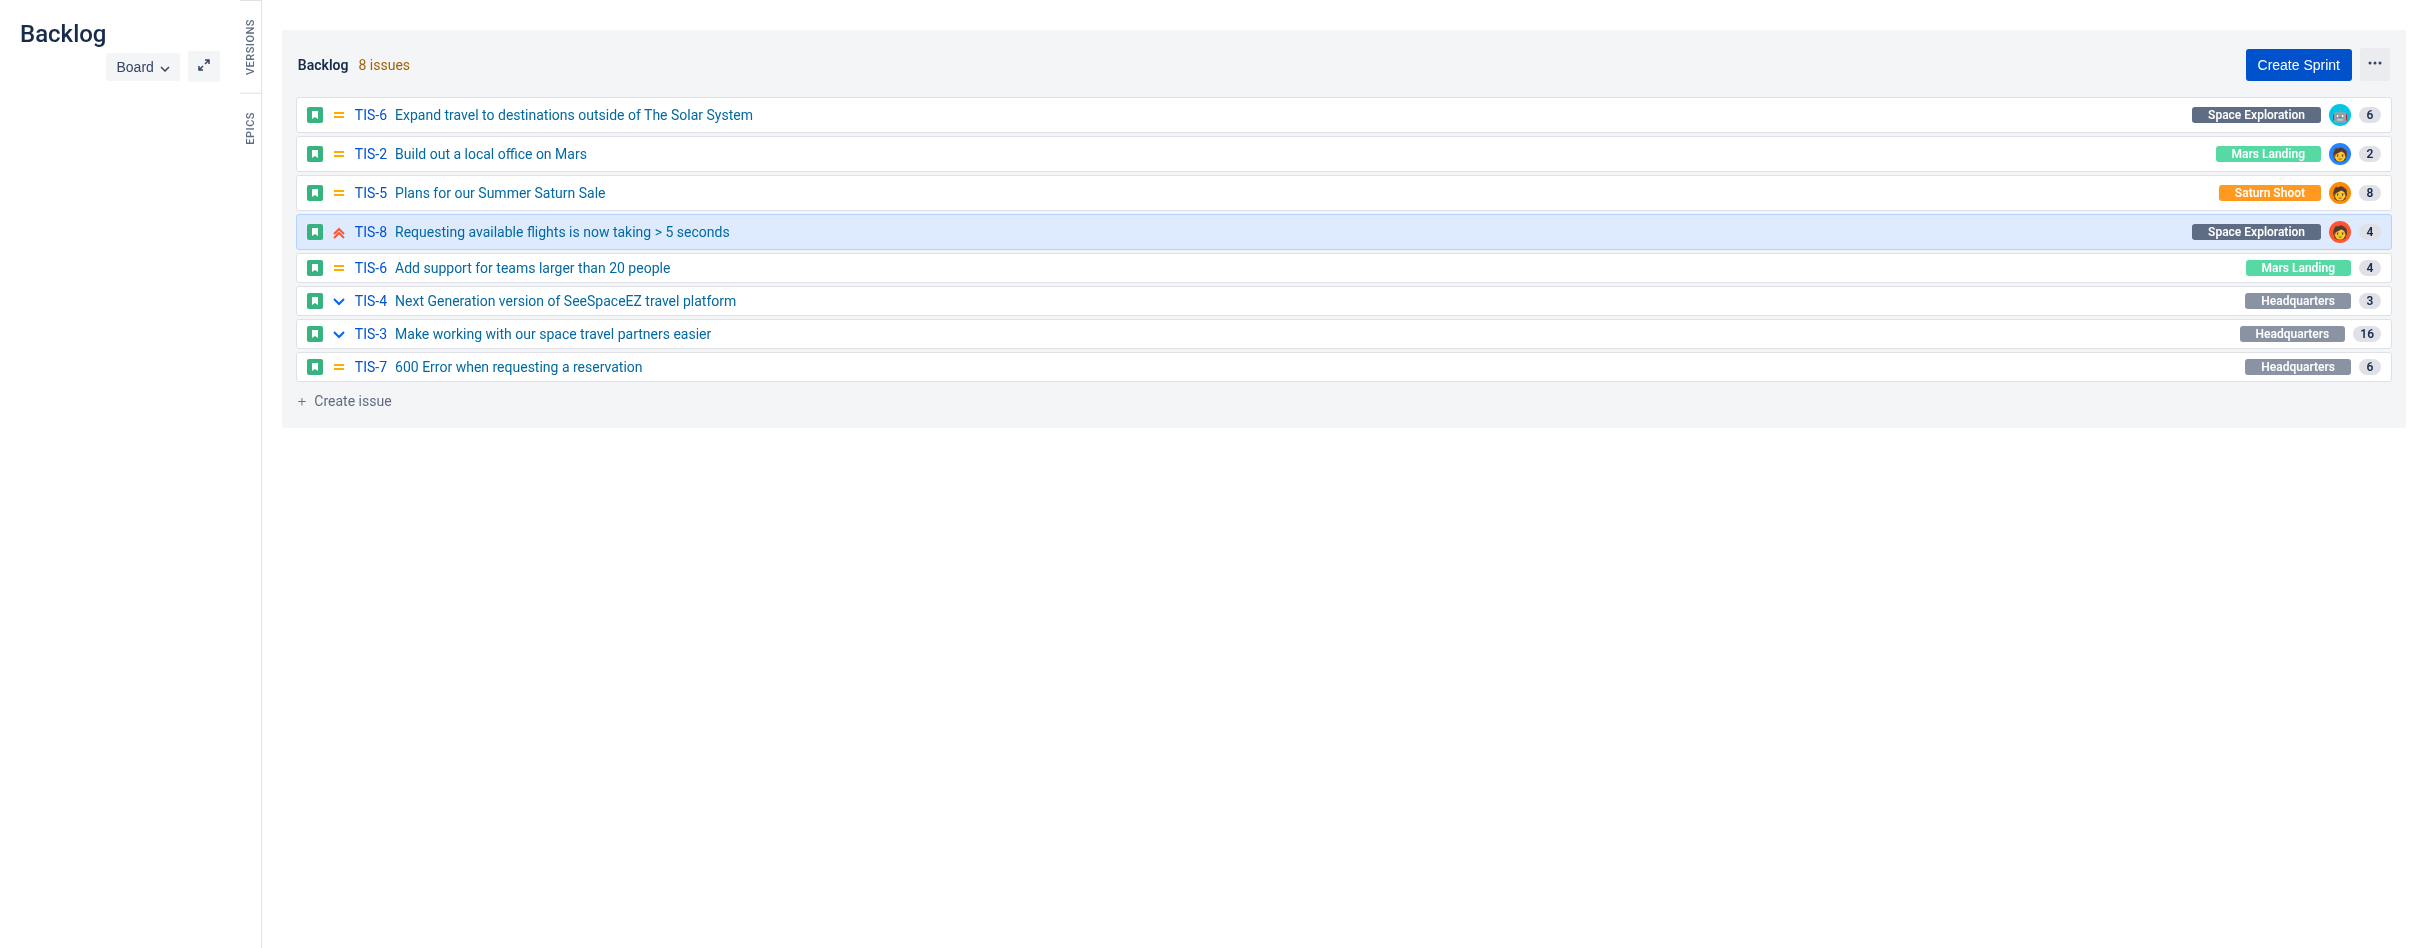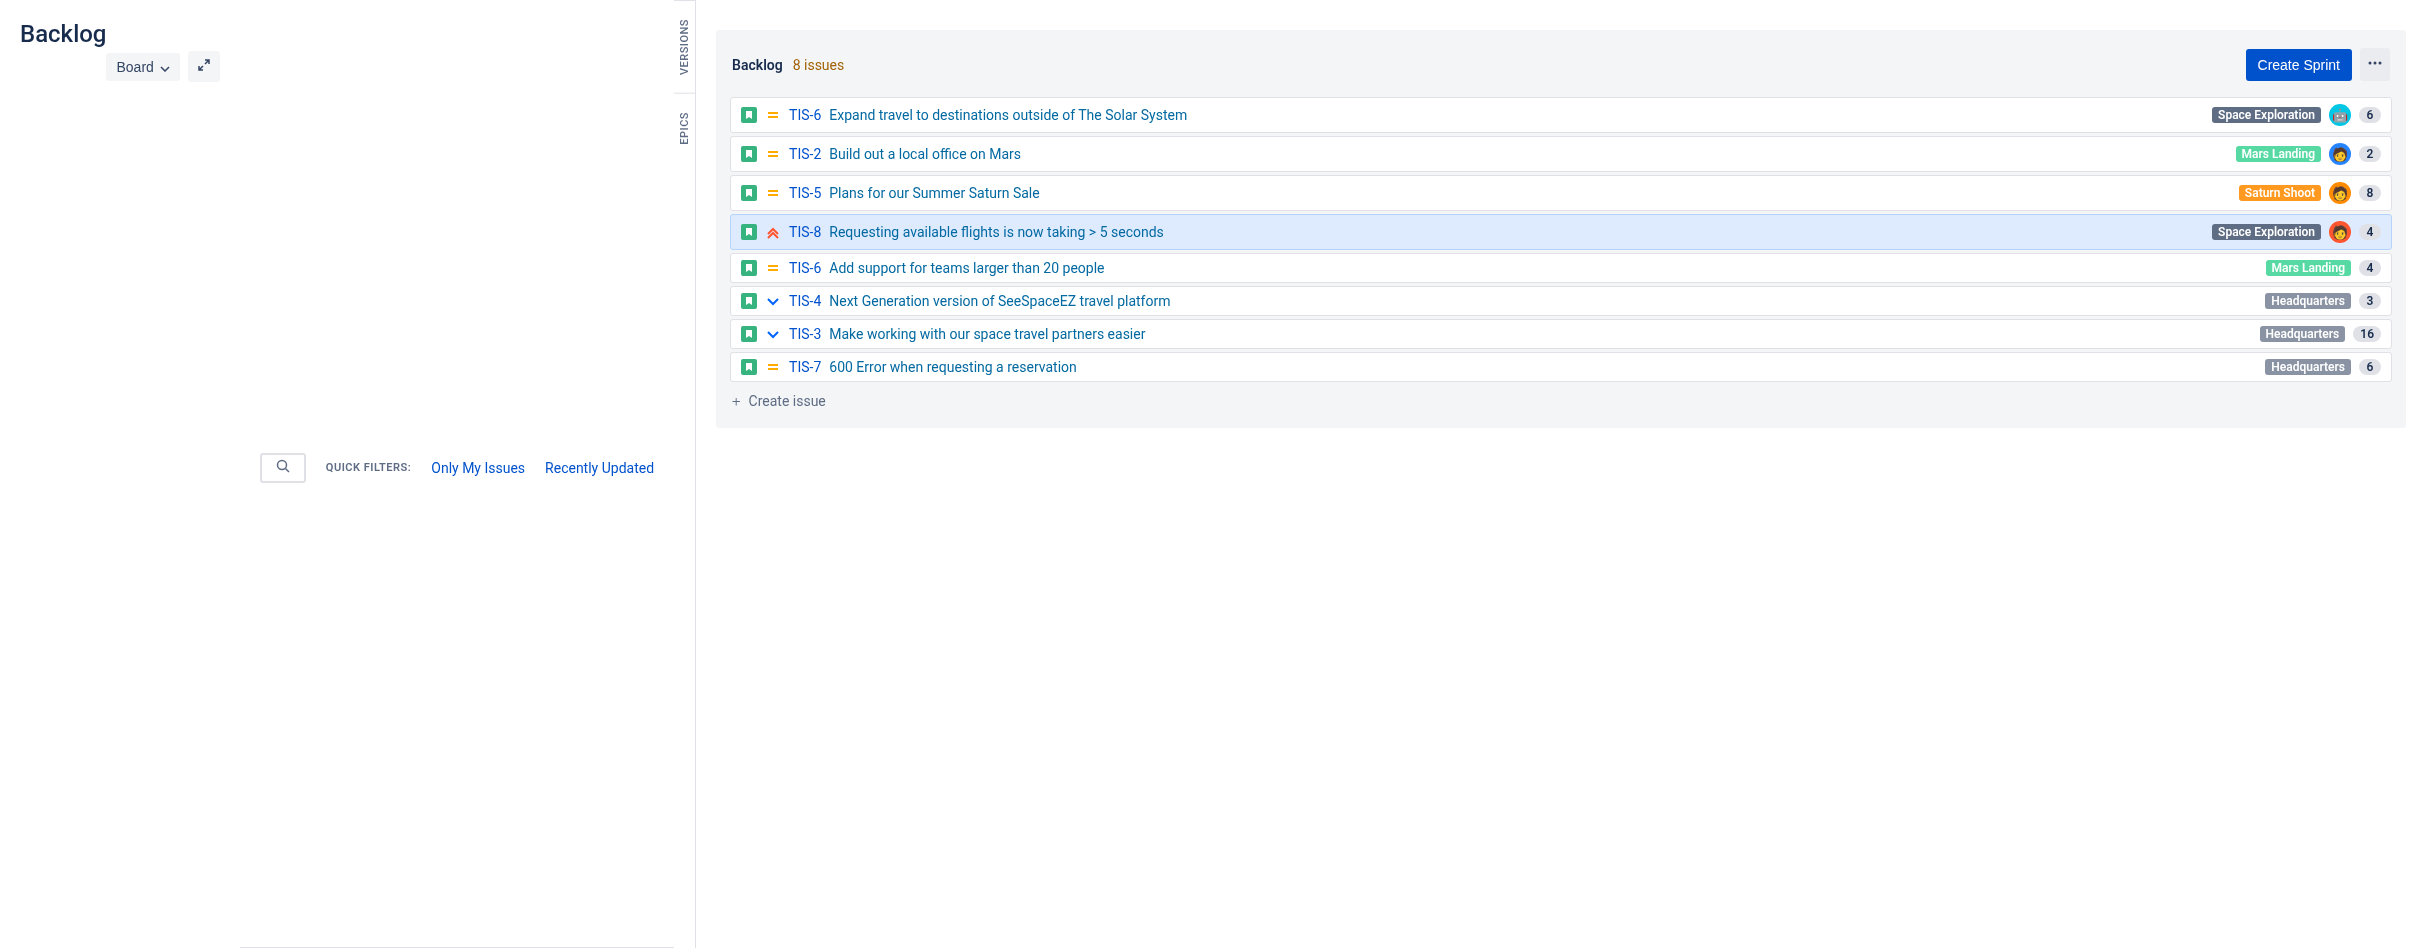--- a/index.html
+++ b/index.html
@@ -205,21 +205,21 @@
       flex-shrink: 0;
     }
     .issue-summary {
       color: #0369a1;
       font-size: 14px;
       flex-shrink: 0;
     }
     .issue-spacer { flex: 1; }
     .epic-lozenge {
       border-radius: 3px;
-      padding: 1px 6px;
+      padding: 1px 16px;
       font-size: 12px;
       font-weight: 600;
       color: #fff;
       flex-shrink: 0;
     }
     .avatar {
       width: 22px;
       height: 22px;
       border-radius: 50%;
       display: flex;
@@ -272,33 +272,20 @@
       <button class="expand-btn">
         <span>
           <svg width="16" height="16" viewBox="0 0 16 16">
               <path d="M3 9 L3 13 L7 13 M13 7 L13 3 L9 3 M3 13 L7 9 M13 3 L9 7" stroke="#344563" stroke-width="1.5" fill="none"></path>
             </svg>
         </span>
       </button>
     </div>
   </div>
 
-  <div class="filter-bar">
-    <div class="search-box">
-      <span>
-        <svg width="14" height="14" viewBox="0 0 14 14">
-            <circle cx="6" cy="6" r="4.5" stroke="#5e6c84" stroke-width="1.5" fill="none"></circle>
-            <line x1="9.5" y1="9.5" x2="13" y2="13" stroke="#5e6c84" stroke-width="1.5"></line>
-          </svg>
-      </span>
-    </div>
-    <span class="quick-filters-label">QUICK FILTERS:</span>
-    <a class="filter-link">Only My Issues</a>
-    <a class="filter-link">Recently Updated</a>
-  </div>
 
   <div class="content-wrap">
     <div class="side-tabs">
       <div class="side-tab">VERSIONS</div>
       <div class="side-tab">EPICS</div>
     </div>
 
     <div class="main-area">
       <div class="backlog-panel">
         <div class="panel-head">

